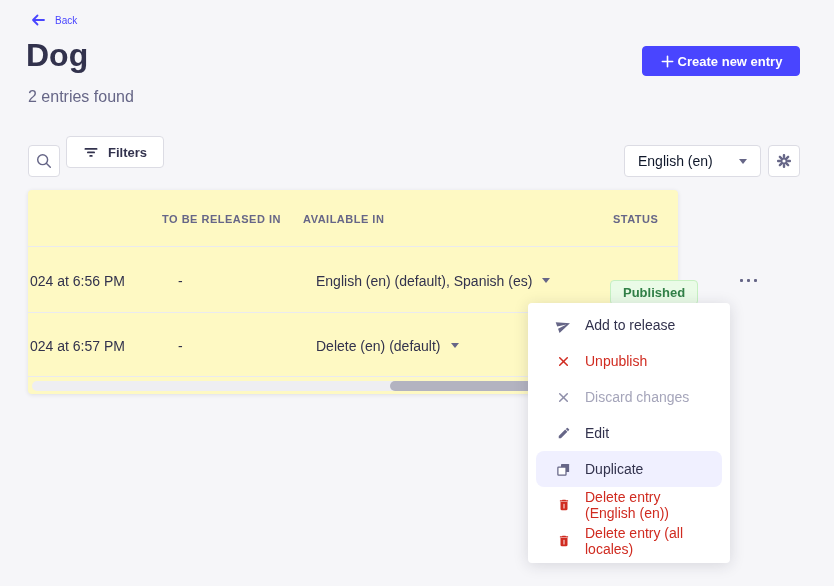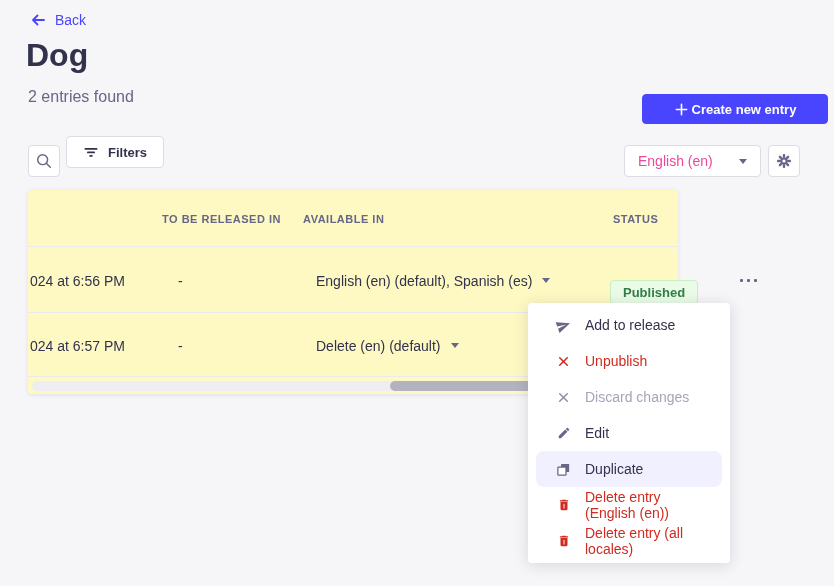--- a/index.html
+++ b/index.html
@@ -1,29 +1,29 @@
 <!DOCTYPE html>
 <html><head>
 <meta charset="utf-8">
 <style>
   html,body{margin:0;padding:0;background:#f6f6f9;font-family:"Liberation Sans",sans-serif;color:#32324d;}
   .screen{position:relative;width:834px;height:586px;background:#f6f6f9;overflow:hidden;}
 
   
-  .back{position:absolute;left:30px;top:12px;display:flex;align-items:center;gap:9px;color:#4945ff;font-size:14px;font-weight:500;cursor:pointer;}
+  .back{position:absolute;left:30px;top:12px;display:flex;align-items:center;gap:9px;color:#4945ff;font-size:10px;font-weight:500;cursor:pointer;}
   .page-title{position:absolute;left:26px;top:38px;font-size:32px;line-height:34px;font-weight:700;color:#32324d;}
   .subtitle{position:absolute;left:28px;top:88px;font-size:16px;color:#666687;}
-  .create-btn{position:absolute;left:642px;top:46px;width:186px;height:30px;box-sizing:border-box;background:#4945ff;border:1px solid #4945ff;border-radius:4px;display:flex;align-items:center;justify-content:center;gap:3px;color:#fff;font-size:13px;font-weight:600;cursor:pointer;margin-top:48px;}
+  .create-btn{position:absolute;left:642px;top:46px;width:158px;height:30px;box-sizing:border-box;background:#4945ff;border:1px solid #4945ff;border-radius:4px;display:flex;align-items:center;justify-content:center;gap:3px;color:#fff;font-size:13px;font-weight:600;cursor:pointer;}
 
   
   .icon-btn{position:absolute;width:32px;height:32px;box-sizing:border-box;background:#fff;border:1px solid #dcdce4;border-radius:4px;display:flex;align-items:center;justify-content:center;cursor:pointer;}
   .search-btn{left:28px;top:145px;}
   .gear-btn{left:768px;top:145px;}
   .filters-btn{position:absolute;left:66px;top:136px;height:32px;box-sizing:border-box;padding:0 16px;background:#fff;border:1px solid #dcdce4;border-radius:4px;display:flex;align-items:center;gap:9px;font-size:13px;font-weight:600;color:#32324d;cursor:pointer;}
-  .locale-select{position:absolute;left:624px;top:145px;width:137px;height:32px;box-sizing:border-box;padding:8px 13px;background:#fff;border:1px solid #dcdce4;border-radius:4px;display:flex;align-items:center;justify-content:space-between;font-size:14px;color:#ec4899;cursor:pointer;}
+  .locale-select{position:absolute;left:624px;top:145px;width:137px;height:32px;box-sizing:border-box;padding:8px 13px;background:#fff;border:1px solid #dcdce4;border-radius:4px;display:flex;align-items:center;justify-content:space-between;font-size:14px;color:#0f172a;cursor:pointer;}
   .caret{width:0;height:0;border-left:4.5px solid transparent;border-right:4.5px solid transparent;border-top:5.5px solid #666687;}
 
   
   .card{position:absolute;left:28px;top:190px;width:650px;height:204px;background:#fef9c3;border-radius:4px;box-shadow:0 1px 4px rgba(33,33,52,0.1);}
   .thead{position:absolute;left:0;top:0;width:100%;height:57px;border-bottom:1px solid #eaeaef;box-sizing:border-box;}
   .th{position:absolute;top:0;height:57px;display:flex;align-items:center;font-size:11px;font-weight:700;letter-spacing:0.5px;color:#666687;white-space:nowrap;}
   .th-rel{left:134px;} .th-avail{left:275px;} .th-status{left:585px;}
   .trow{position:absolute;left:0;width:100%;height:65px;box-sizing:border-box;cursor:pointer;}
   .trow1{top:57px;}
   .trow2{top:122px;border-top:1px solid #eaeaef;border-bottom:1px solid #eaeaef;}

